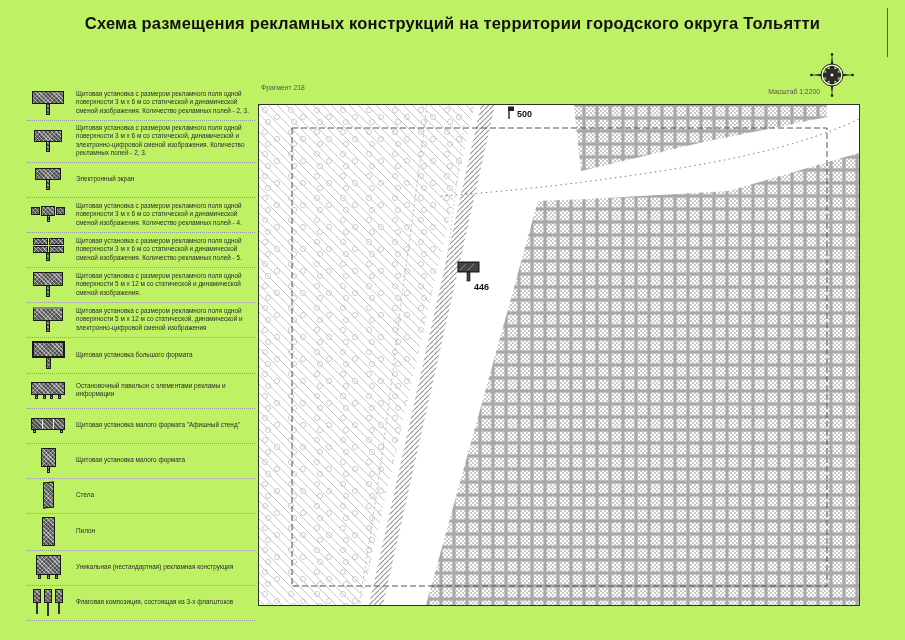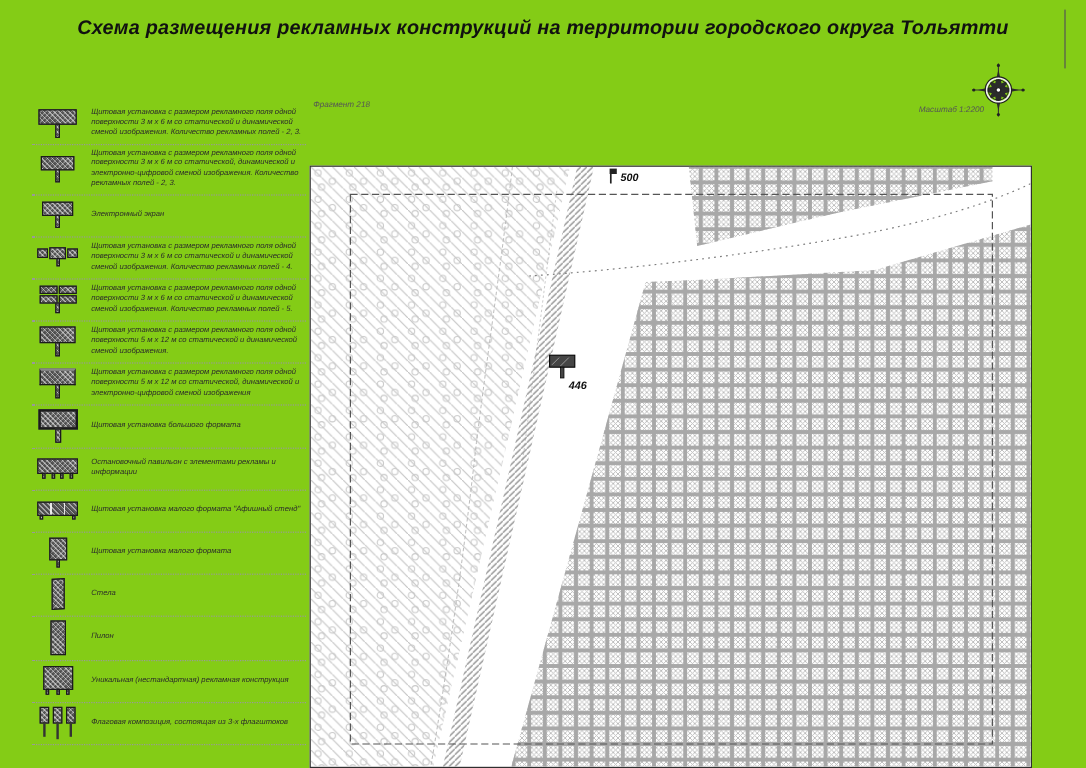--- a/index.html
+++ b/index.html
@@ -1,17 +1,17 @@
 <!DOCTYPE html>
 <html><head>
 <meta charset="utf-8">
 <style>
   html,body{margin:0;padding:0;}
-  .page{position:relative;width:905px;height:640px;background:#84cc16;overflow:hidden;
-        font-family:"Liberation Sans","DejaVu Sans",sans-serif;color:#222;font-style:italic;}
+  .page{position:relative;width:905px;height:640px;background:#bef264;overflow:hidden;
+        font-family:"Liberation Sans","DejaVu Sans",sans-serif;color:#222;}
   .title{position:absolute;left:0;top:14px;width:100%;text-align:center;
          font-size:16.5px;font-weight:bold;letter-spacing:.2px;color:#111;}
   .edge-mark{position:absolute;left:887px;top:8px;width:1px;height:49px;background:#555;}
 
   
   .legend{position:absolute;left:27px;top:86px;width:228px;}
   .lrow{display:flex;align-items:center;gap:7px;padding:3px 0 4px;
         border-bottom:1px dotted #999;min-height:27px;}
   .icell{flex:none;width:42px;display:flex;justify-content:center;}
   .ltext{font-size:6.4px;line-height:1.32;color:#2b2b2b;}
@@ -23,21 +23,21 @@
   .pt{width:4px;height:12px;margin-top:-1px;}
   .irow{display:flex;align-items:center;gap:1px;}
   .icol{display:flex;flex-direction:column;gap:1px;}
   .legs{display:flex;justify-content:space-between;width:26px;margin-top:-1px;}
   .leg{width:3px;height:5px;}
   .pole{width:2px;height:11px;background:#333;margin:0 auto;}
   .fl{display:flex;gap:3px;align-items:flex-start;}
 
   
   .map{position:absolute;left:258px;top:104px;width:600px;height:500px;
-       border:1px solid #2f2f2f;box-sizing:content-box;background:#fff;margin-top:34px;}
+       border:1px solid #2f2f2f;box-sizing:content-box;background:#fff;}
   .maplabel{position:absolute;font-size:6.8px;color:#555;}
   .frag{left:261px;top:84px;}
   .scale{left:720px;top:88px;width:100px;text-align:right;}
   .compass{position:absolute;left:809px;top:52px;}
   .mk{font-weight:bold;}
 </style>
 </head>
 <body>
 
 <div class="page">

